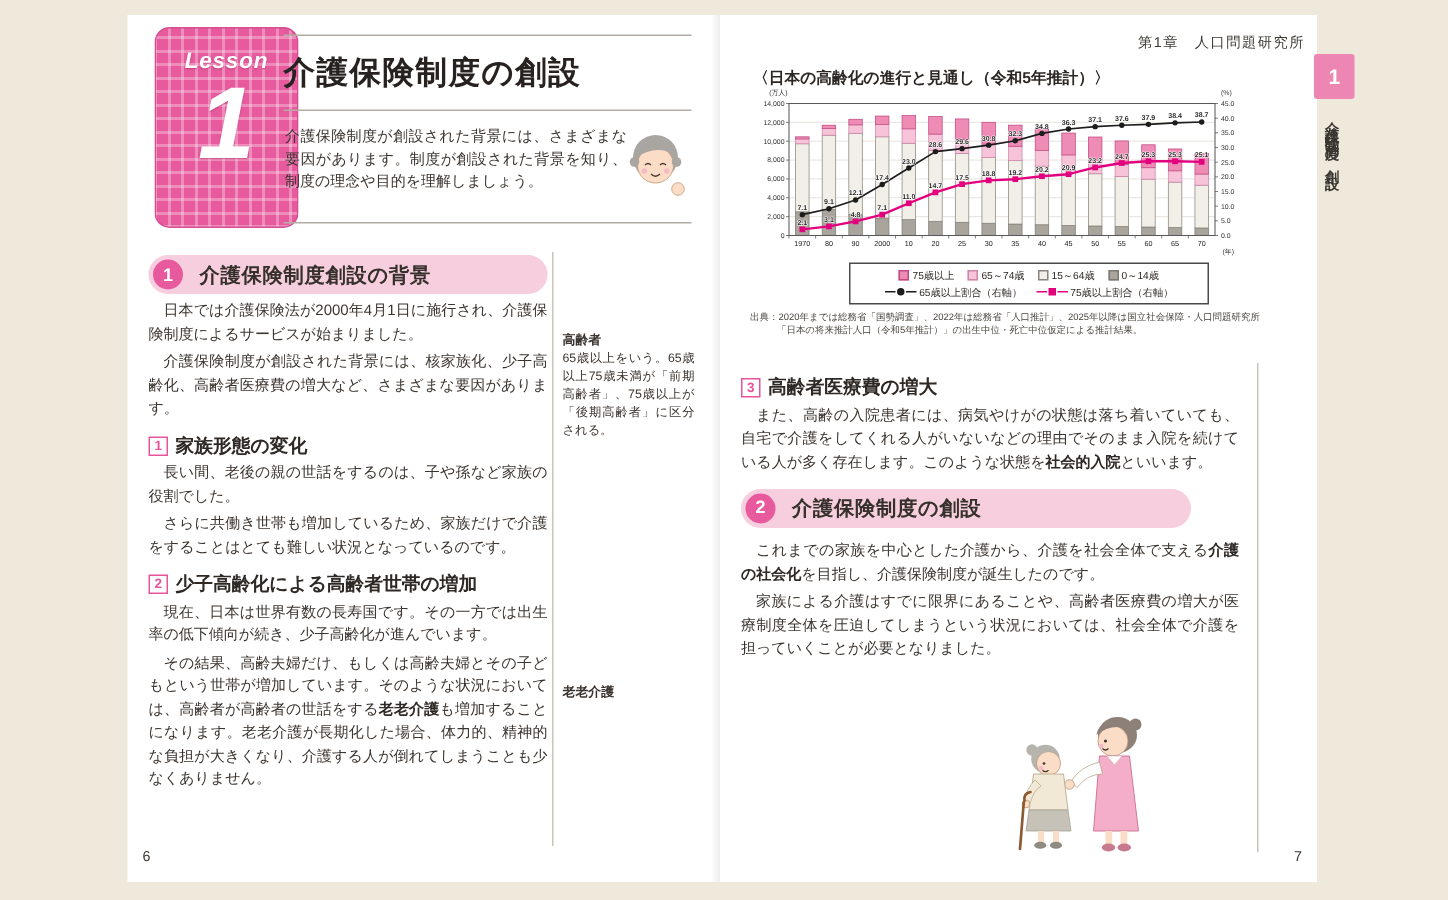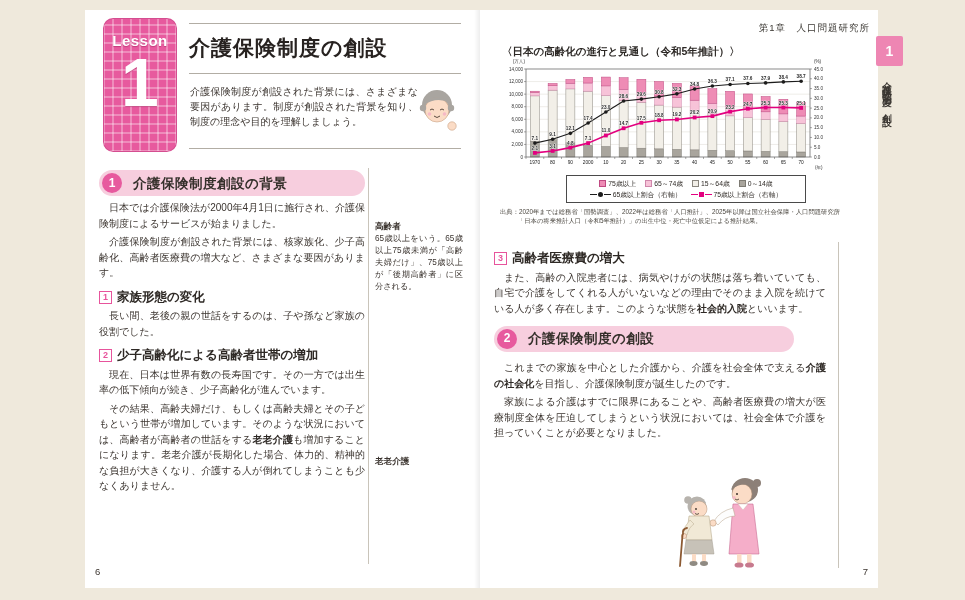--- a/index.html
+++ b/index.html
@@ -7,26 +7,26 @@
   body { font-family:"Liberation Sans","DejaVu Sans",sans-serif; background:#efe9dc; position:relative; color:#3b342f; }
   .stage { position:absolute; left:0; top:0; width:965px; height:600px; }
 
   .page { position:absolute; top:10px; height:578px; background:#ffffff; }
   .page-left  { left:85px;  width:395px; }
   .page-right { left:480px; width:398px; }
   .gutter { position:absolute; left:474px; top:10px; width:12px; height:578px;
             background:linear-gradient(90deg, rgba(0,0,0,0) 0%, rgba(0,0,0,0.07) 50%, rgba(0,0,0,0) 100%); }
 
   
-  .lesson-badge { position:absolute; left:18px; top:8px; width:74px; height:134px; border-radius:10px;
+  .lesson-badge { position:absolute; left:18px; top:8px; width:96px; height:134px; border-radius:10px;
     background-color:#e75a9e;
     background-image:
       repeating-linear-gradient(0deg, rgba(255,255,255,.30) 0 2px, rgba(255,255,255,0) 2px 9px),
       repeating-linear-gradient(90deg, rgba(255,255,255,.30) 0 2px, rgba(255,255,255,0) 2px 9px);
-    box-shadow:0 0 0 1px #d44e90 inset; }
+    box-shadow:0 0 0 1px #d44e90 inset;font-style:italic; }
   .lesson-word { position:absolute; left:0; top:14px; width:100%; text-align:center;
     color:#fff; font-weight:bold; font-size:15px; letter-spacing:.5px; text-shadow:0 1px 1px rgba(170,40,100,.6); }
   .lesson-num { position:absolute; left:0; top:30px; width:100%; text-align:center;
     color:#fff; font-weight:bold; font-size:68px; line-height:1; text-shadow:0 1px 1px rgba(170,40,100,.6); }
 
   .rule { position:absolute; height:1px; background:#b2ada4; }
   .lesson-title { position:absolute; left:104px; top:24px; font-size:21px; font-weight:bold; color:#272220; letter-spacing:1px; }
   .lesson-intro { position:absolute; left:105px; top:74px; width:228px; font-size:10px; line-height:15px; text-align:justify; color:#3b342f; }
   .intro-face { position:absolute; left:330px; top:78px; width:44px; height:48px; }
 
@@ -117,34 +117,35 @@
 
     <div class="flow flow-left">
       <p class="bt">日本では介護保険法が2000年4月1日に施行され、介護保険制度によるサービスが始まりました。</p>
       <p class="bt">介護保険制度が創設された背景には、核家族化、少子高齢化、高齢者医療費の増大など、さまざまな要因があります。</p>
 
       <div class="subhead">
         <span class="sq">1</span>
         <span>家族形態の変化</span>
       </div>
       <p class="bt">長い間、老後の親の世話をするのは、子や孫など家族の役割でした。</p>
+      <p class="bt">さらに共働き世帯も増加しているため、家族だけで介護をすることはとても難しい状況となっているのです。</p>
 
       <div class="subhead">
         <span class="sq">2</span>
         <span>少子高齢化による高齢者世帯の増加</span>
       </div>
       <p class="bt">現在、日本は世界有数の長寿国です。その一方では出生率の低下傾向が続き、少子高齢化が進んでいます。</p>
       <p class="bt"><span>その結果、高齢夫婦だけ、もしくは高齢夫婦とその子どもという世帯が増加しています。そのような状況においては、高齢者が高齢者の世話をする</span><b>老老介護</b><span>も増加することになります。老老介護が長期化した場合、体力的、精神的な負担が大きくなり、介護する人が倒れてしまうことも少なくありません。</span></p>
     </div>
 
     <div class="v-divider" style="left:283px; top:158px; height:396px;"></div>
 
     <div class="note" style="top:210px;">
       <span class="note-term">高齢者</span>
-      <span>65歳以上をいう。65歳以上75歳未満が「高齢夫婦だけ」、75歳以上が「後期高齢者」に区分される。</span>
+      <span>65歳以上をいう。65歳以上75歳未満が「前期高齢者」、75歳以上が「後期高齢者」に区分される。</span>
     </div>
     <div class="note" style="top:445px;">
       <span class="note-term">老老介護</span>
     </div>
 
     <div class="pagenum" style="left:10px; top:556px;">6</div>
   </div>
 
   <div class="gutter"></div>
 

